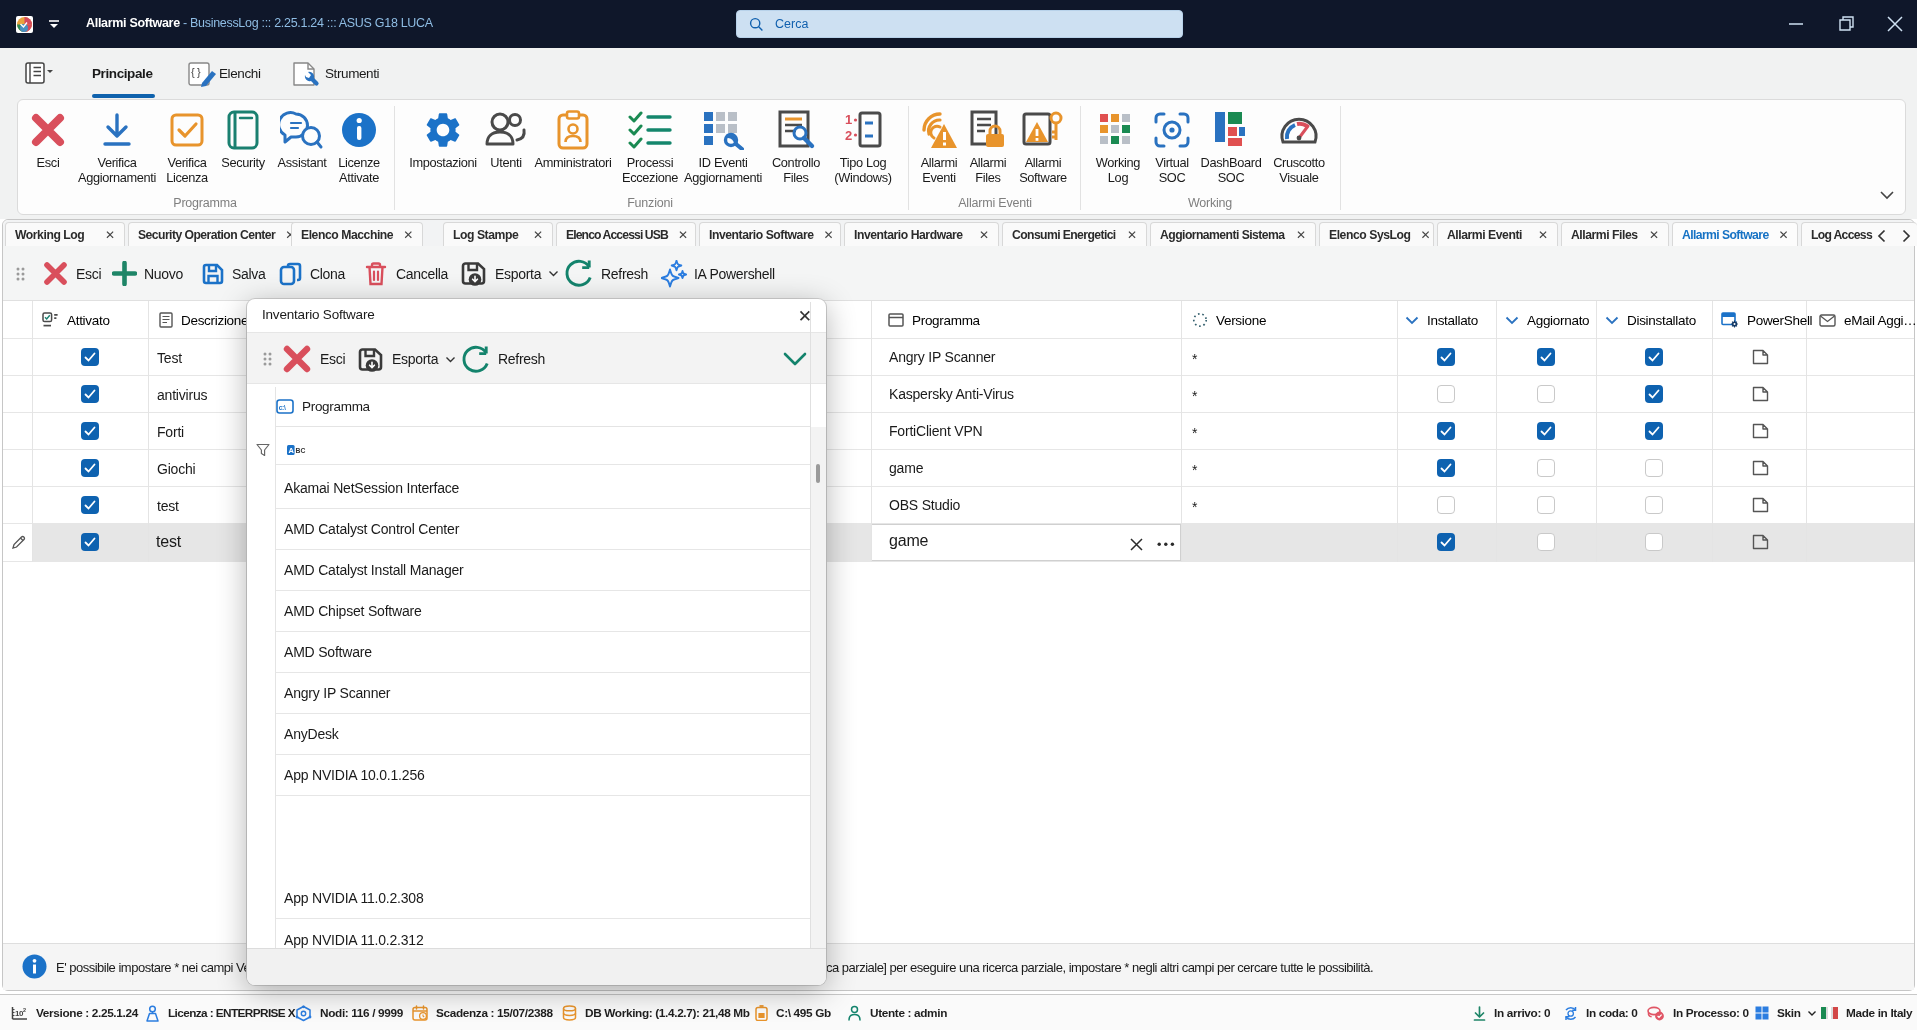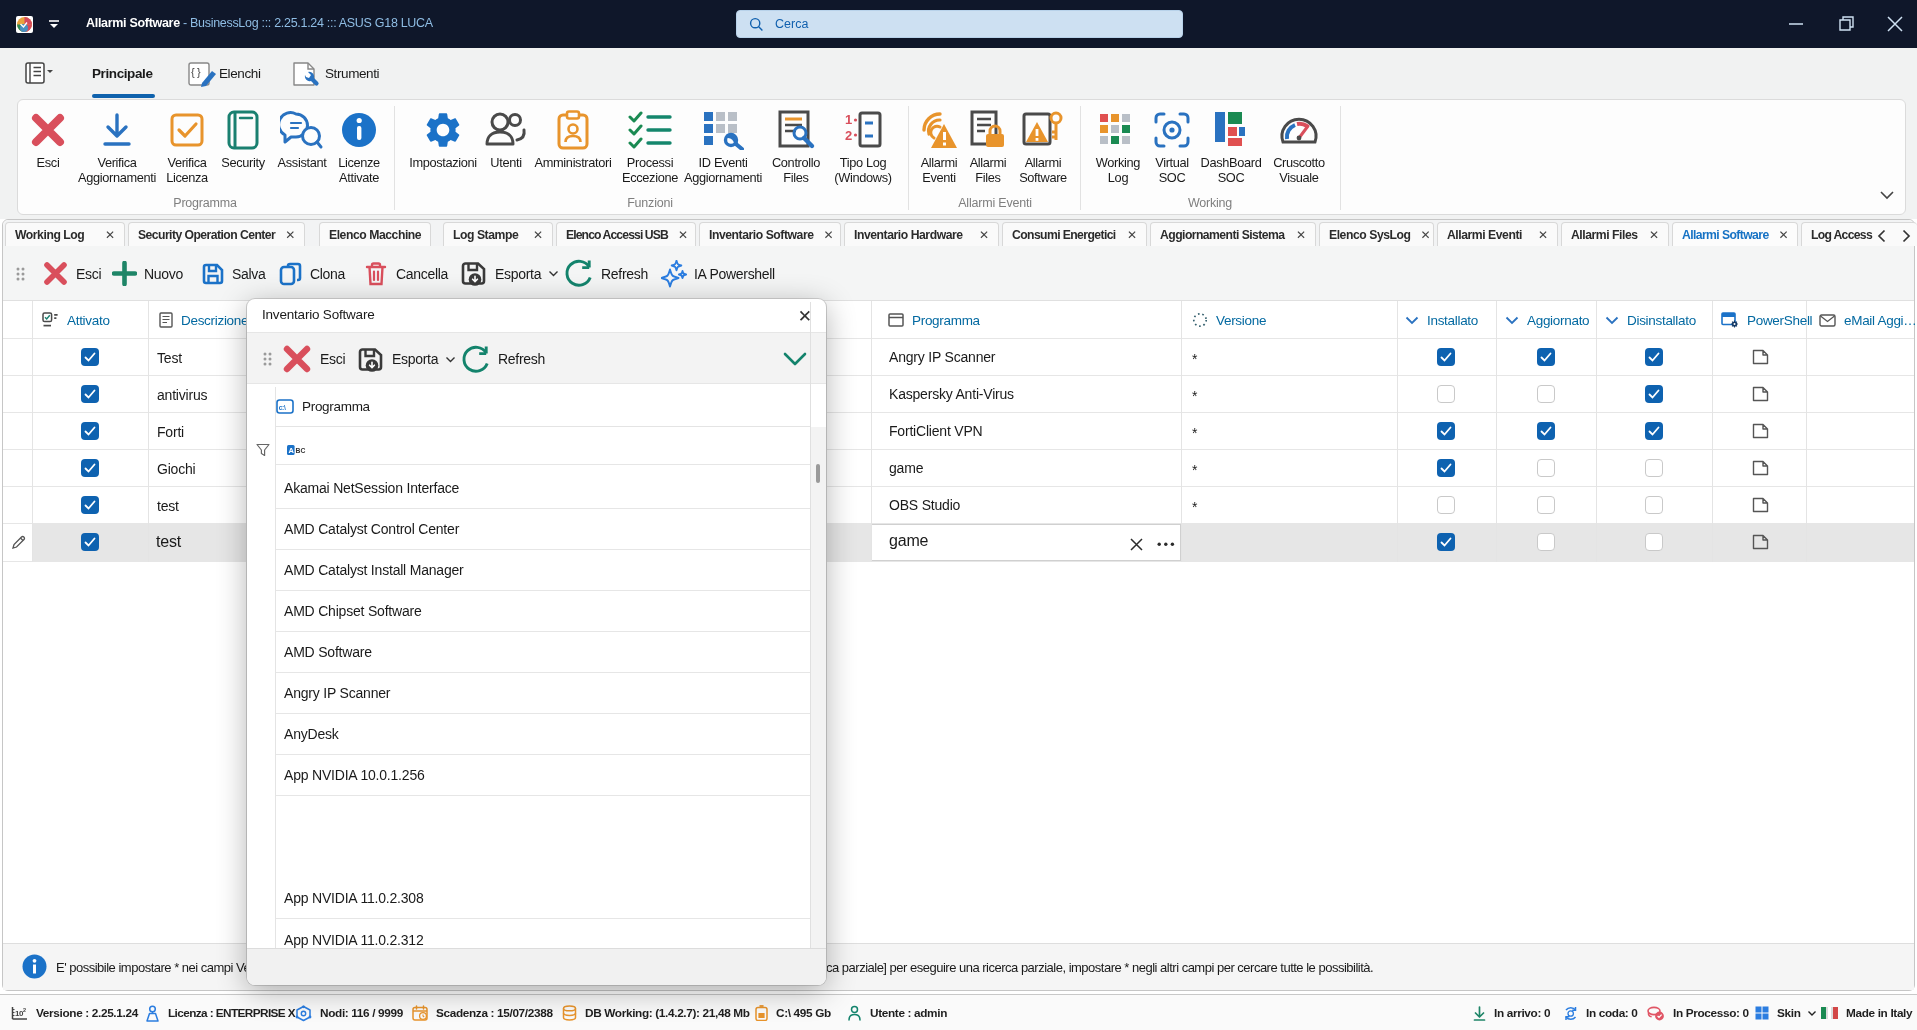--- a/index.html
+++ b/index.html
@@ -32,21 +32,21 @@
 .tab .x{margin-left:10px;color:#444;font-weight:normal;font-size:12px;letter-spacing:0}
 .tab.act{color:#1672c4;background:#fcfcfc}
 
 .toolbar{position:absolute;left:3px;top:246px;width:1911px;height:55px;background:#f4f5f5;border-bottom:1px solid #e0e0e0}
 .titem{position:absolute;top:0;height:55px;display:flex;align-items:center;font-size:14px;letter-spacing:-0.3px;color:#1a1a1a;white-space:nowrap}
 .titem svg{margin-right:7px}
 
 .maintable{position:absolute;left:3px;top:301px;width:1911px;height:642px;background:#fff}
 .vline{position:absolute;top:0;width:1px;background:#e4e4e4}
 .hline{position:absolute;left:0;width:1911px;height:1px;background:#e6e6e6}
-.hcell{position:absolute;top:0;height:38px;display:flex;align-items:center;font-size:13.5px;letter-spacing:-0.3px;color:#0369a1;white-space:nowrap}
+.hcell{position:absolute;top:0;height:38px;display:flex;align-items:center;font-size:13.5px;letter-spacing:-0.3px;color:#000000;white-space:nowrap}
 .hcell svg{margin-right:8px}
 .cell{position:absolute;font-size:14px;letter-spacing:-0.2px;white-space:nowrap}
 .selrow{position:absolute;left:29px;top:222px;width:1882px;height:38px;background:#e6e6e6}
 .cb{position:absolute;width:18px;height:18px;border-radius:4px}
 .cb.on{background:#0e62b0}
 .cb.off{background:#fff;border:1px solid #c9c9c9}
 .cb.on svg{position:absolute;left:2px;top:2px}
 
 .infobar{position:absolute;left:3px;top:943px;width:1911px;height:47px;background:#f5f5f5;border-top:1px solid #dedede}
 .infobar .txt{position:absolute;top:16px;font-size:13px;letter-spacing:-0.5px;color:#1a1a1a;white-space:nowrap}
@@ -409,21 +409,21 @@
     </div>
 
   <svg class="rchev" width="16" height="10" viewBox="0 0 16 10">
       <path d="M2 2 L8 8 L14 2" stroke="#444" stroke-width="1.6" fill="none"></path>
     </svg>
 </div>
 
 <div class="tabstrip">
   <div class="tab" style="left:2px;width:120px">Working Log<span class="x">✕</span></div>
   <div class="tab" style="left:125px;width:177px;letter-spacing:-0.55px">Security Operation Center<span class="x">✕</span></div>
-  <div class="tab" style="left:316px;width:112px">Elenco Macchine<span class="x">✕</span></div>
+  <div class="tab" style="left:288px;width:132px">Elenco Macchine<span class="x">✕</span></div>
   <div class="tab" style="left:440px;width:110px">Log Stampe<span class="x">✕</span></div>
   <div class="tab" style="left:553px;width:140px;letter-spacing:-0.9px">Elenco Accessi USB<span class="x">✕</span></div>
   <div class="tab" style="left:696px;width:142px">Inventario Software<span class="x">✕</span></div>
   <div class="tab" style="left:841px;width:155px">Inventario Hardware<span class="x">✕</span></div>
   <div class="tab" style="left:999px;width:145px;letter-spacing:-0.6px">Consumi Energetici<span class="x">✕</span></div>
   <div class="tab" style="left:1147px;width:166px;letter-spacing:-0.55px">Aggiornamenti Sistema<span class="x">✕</span></div>
   <div class="tab" style="left:1316px;width:115px">Elenco SysLog<span class="x">✕</span></div>
   <div class="tab" style="left:1434px;width:121px">Allarmi Eventi<span class="x">✕</span></div>
   <div class="tab" style="left:1558px;width:108px">Allarmi Files<span class="x">✕</span></div>
   <div class="tab act" style="left:1669px;width:126px;letter-spacing:-0.6px">Allarmi Software<span class="x" style="color:#444">✕</span></div>

